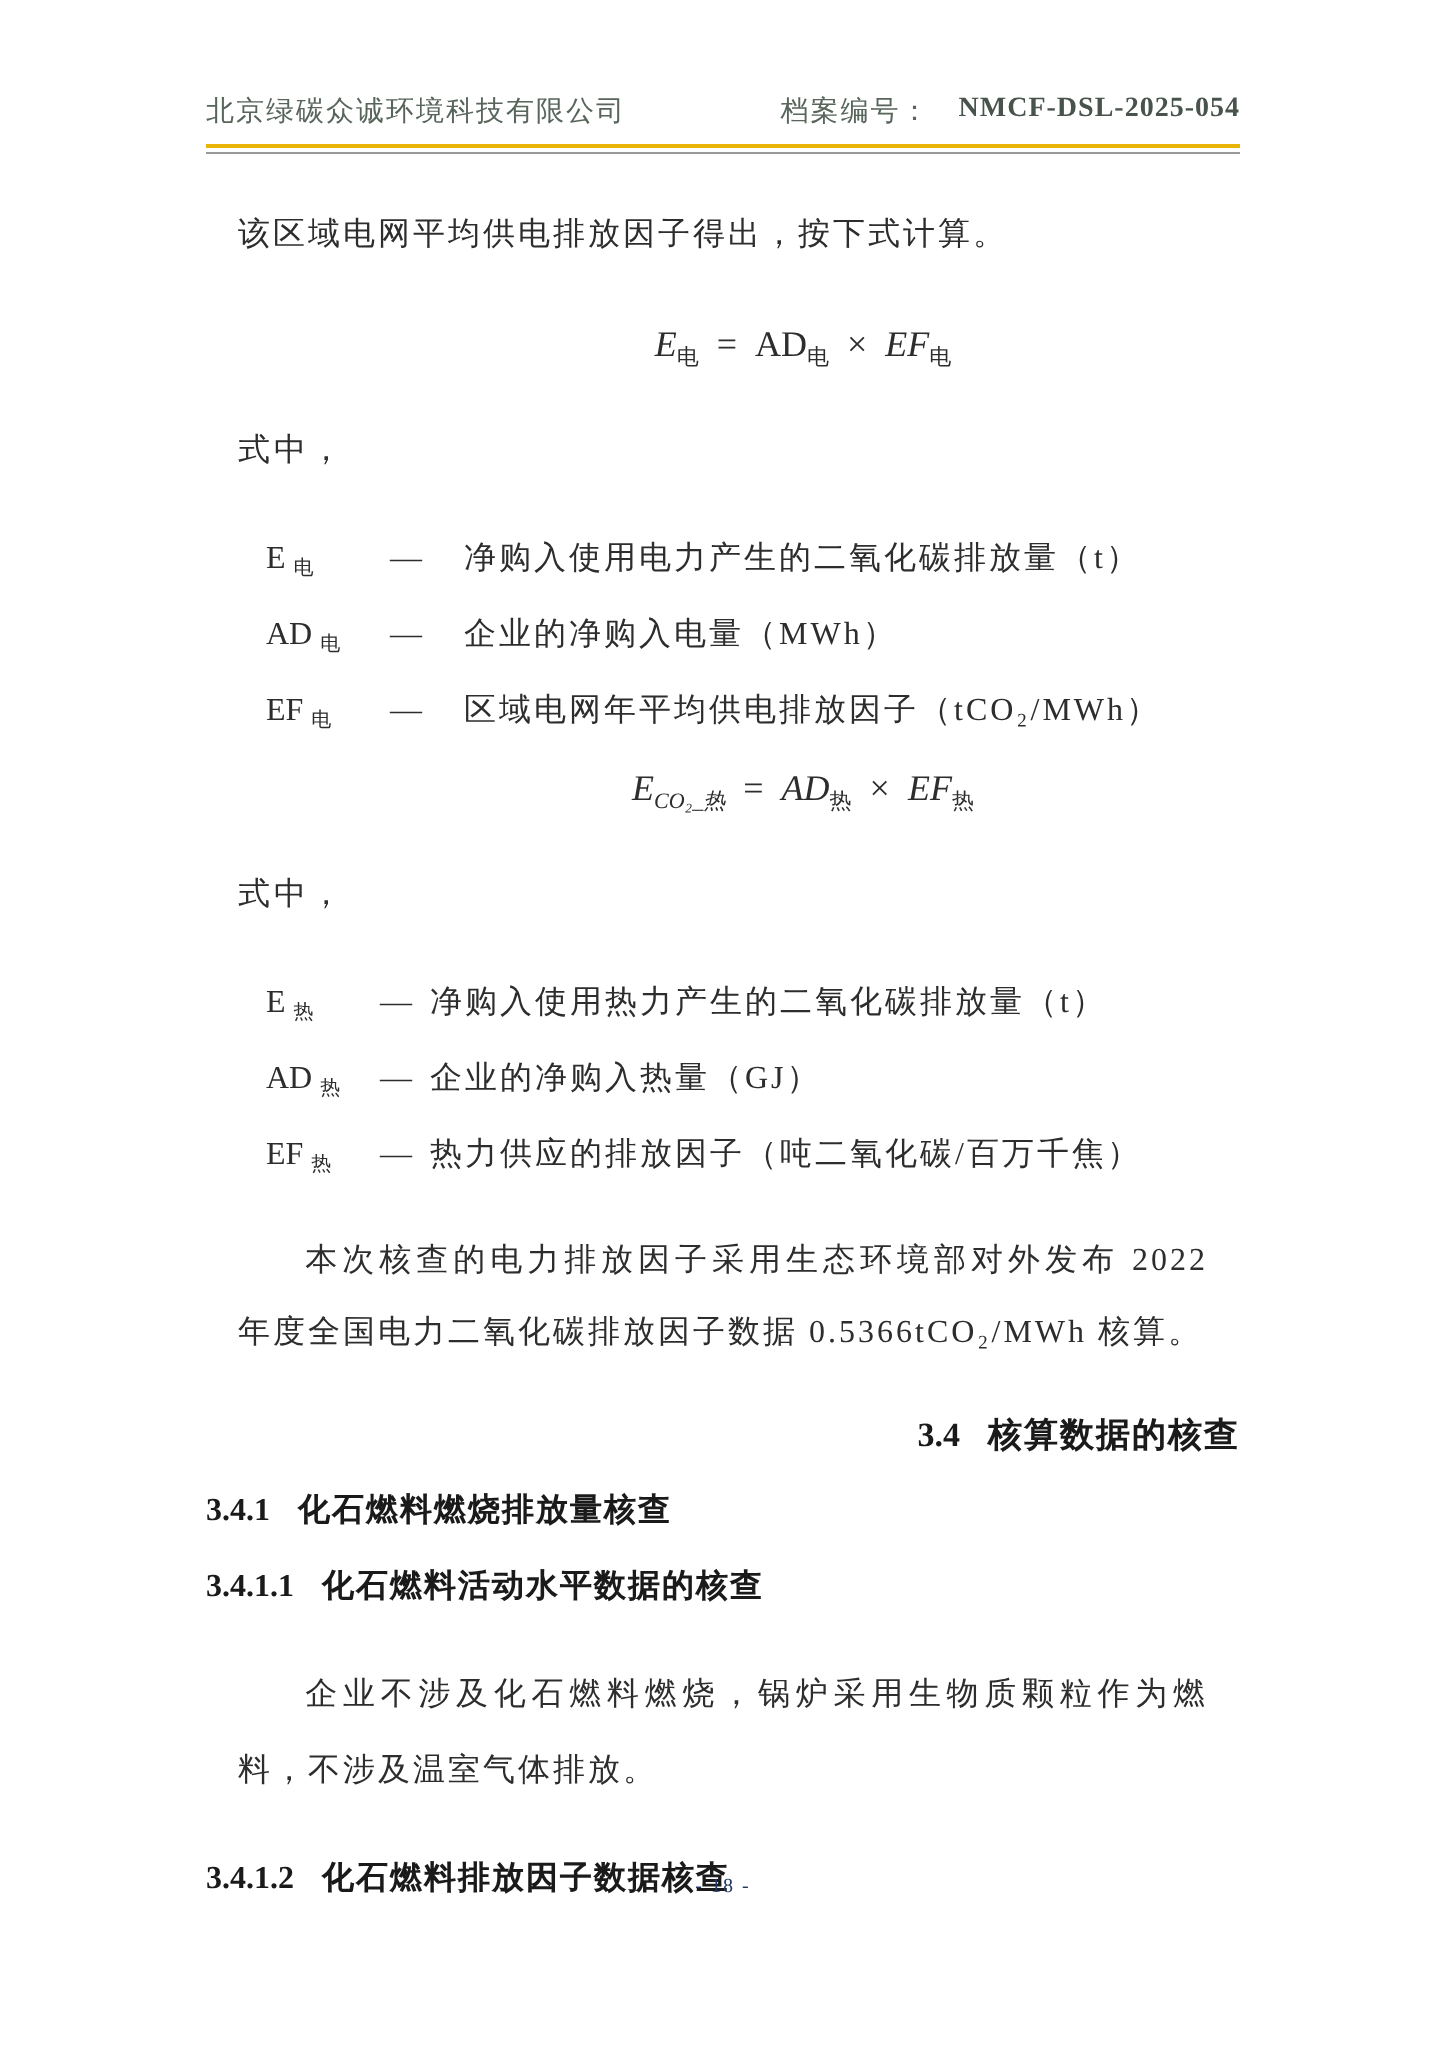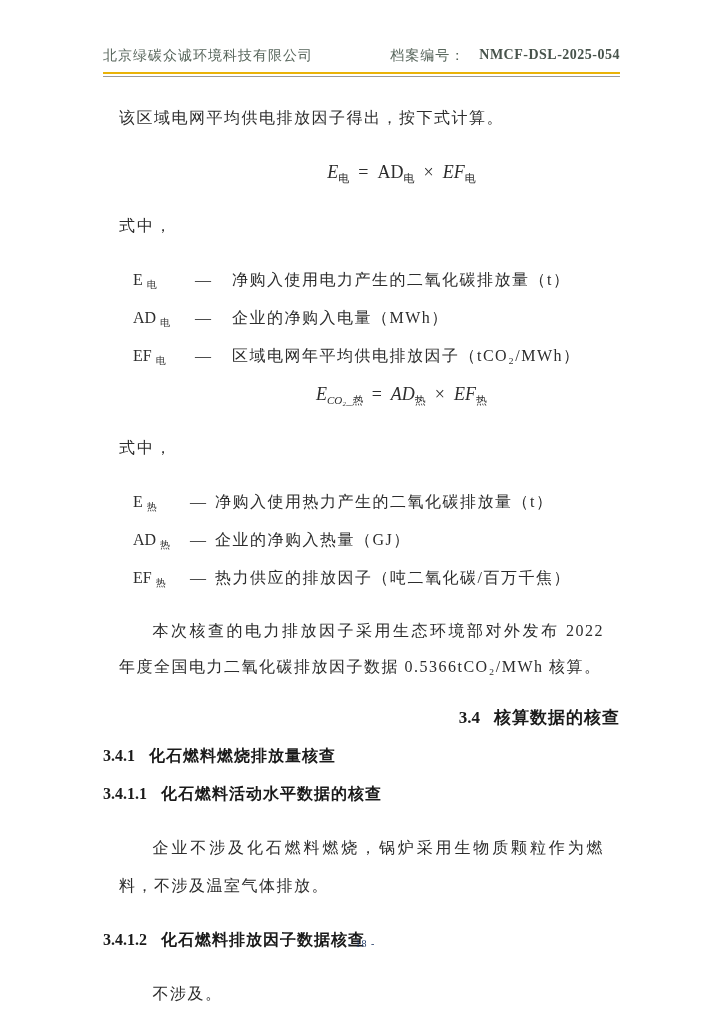--- a/index.html
+++ b/index.html
@@ -142,21 +142,20 @@
     <h4 class="sh">
       <span class="hnum">3.4.1.1</span><span>化石燃料活动水平数据的核查</span>
     </h4>
 
     <p class="p-ind">企业不涉及化石燃料燃烧，锅炉采用生物质颗粒作为燃料，不涉及温室气体排放。</p>
 
     <h4 class="sh">
       <span class="hnum">3.4.1.2</span><span>化石燃料排放因子数据核查</span>
     </h4>
 
-    <p class="p-ind">不涉及。</p>
 
   </div>
 
   <div class="ftr">
     <span>- 18 -</span>
   </div>
 
 </div>
 
 </body></html>

